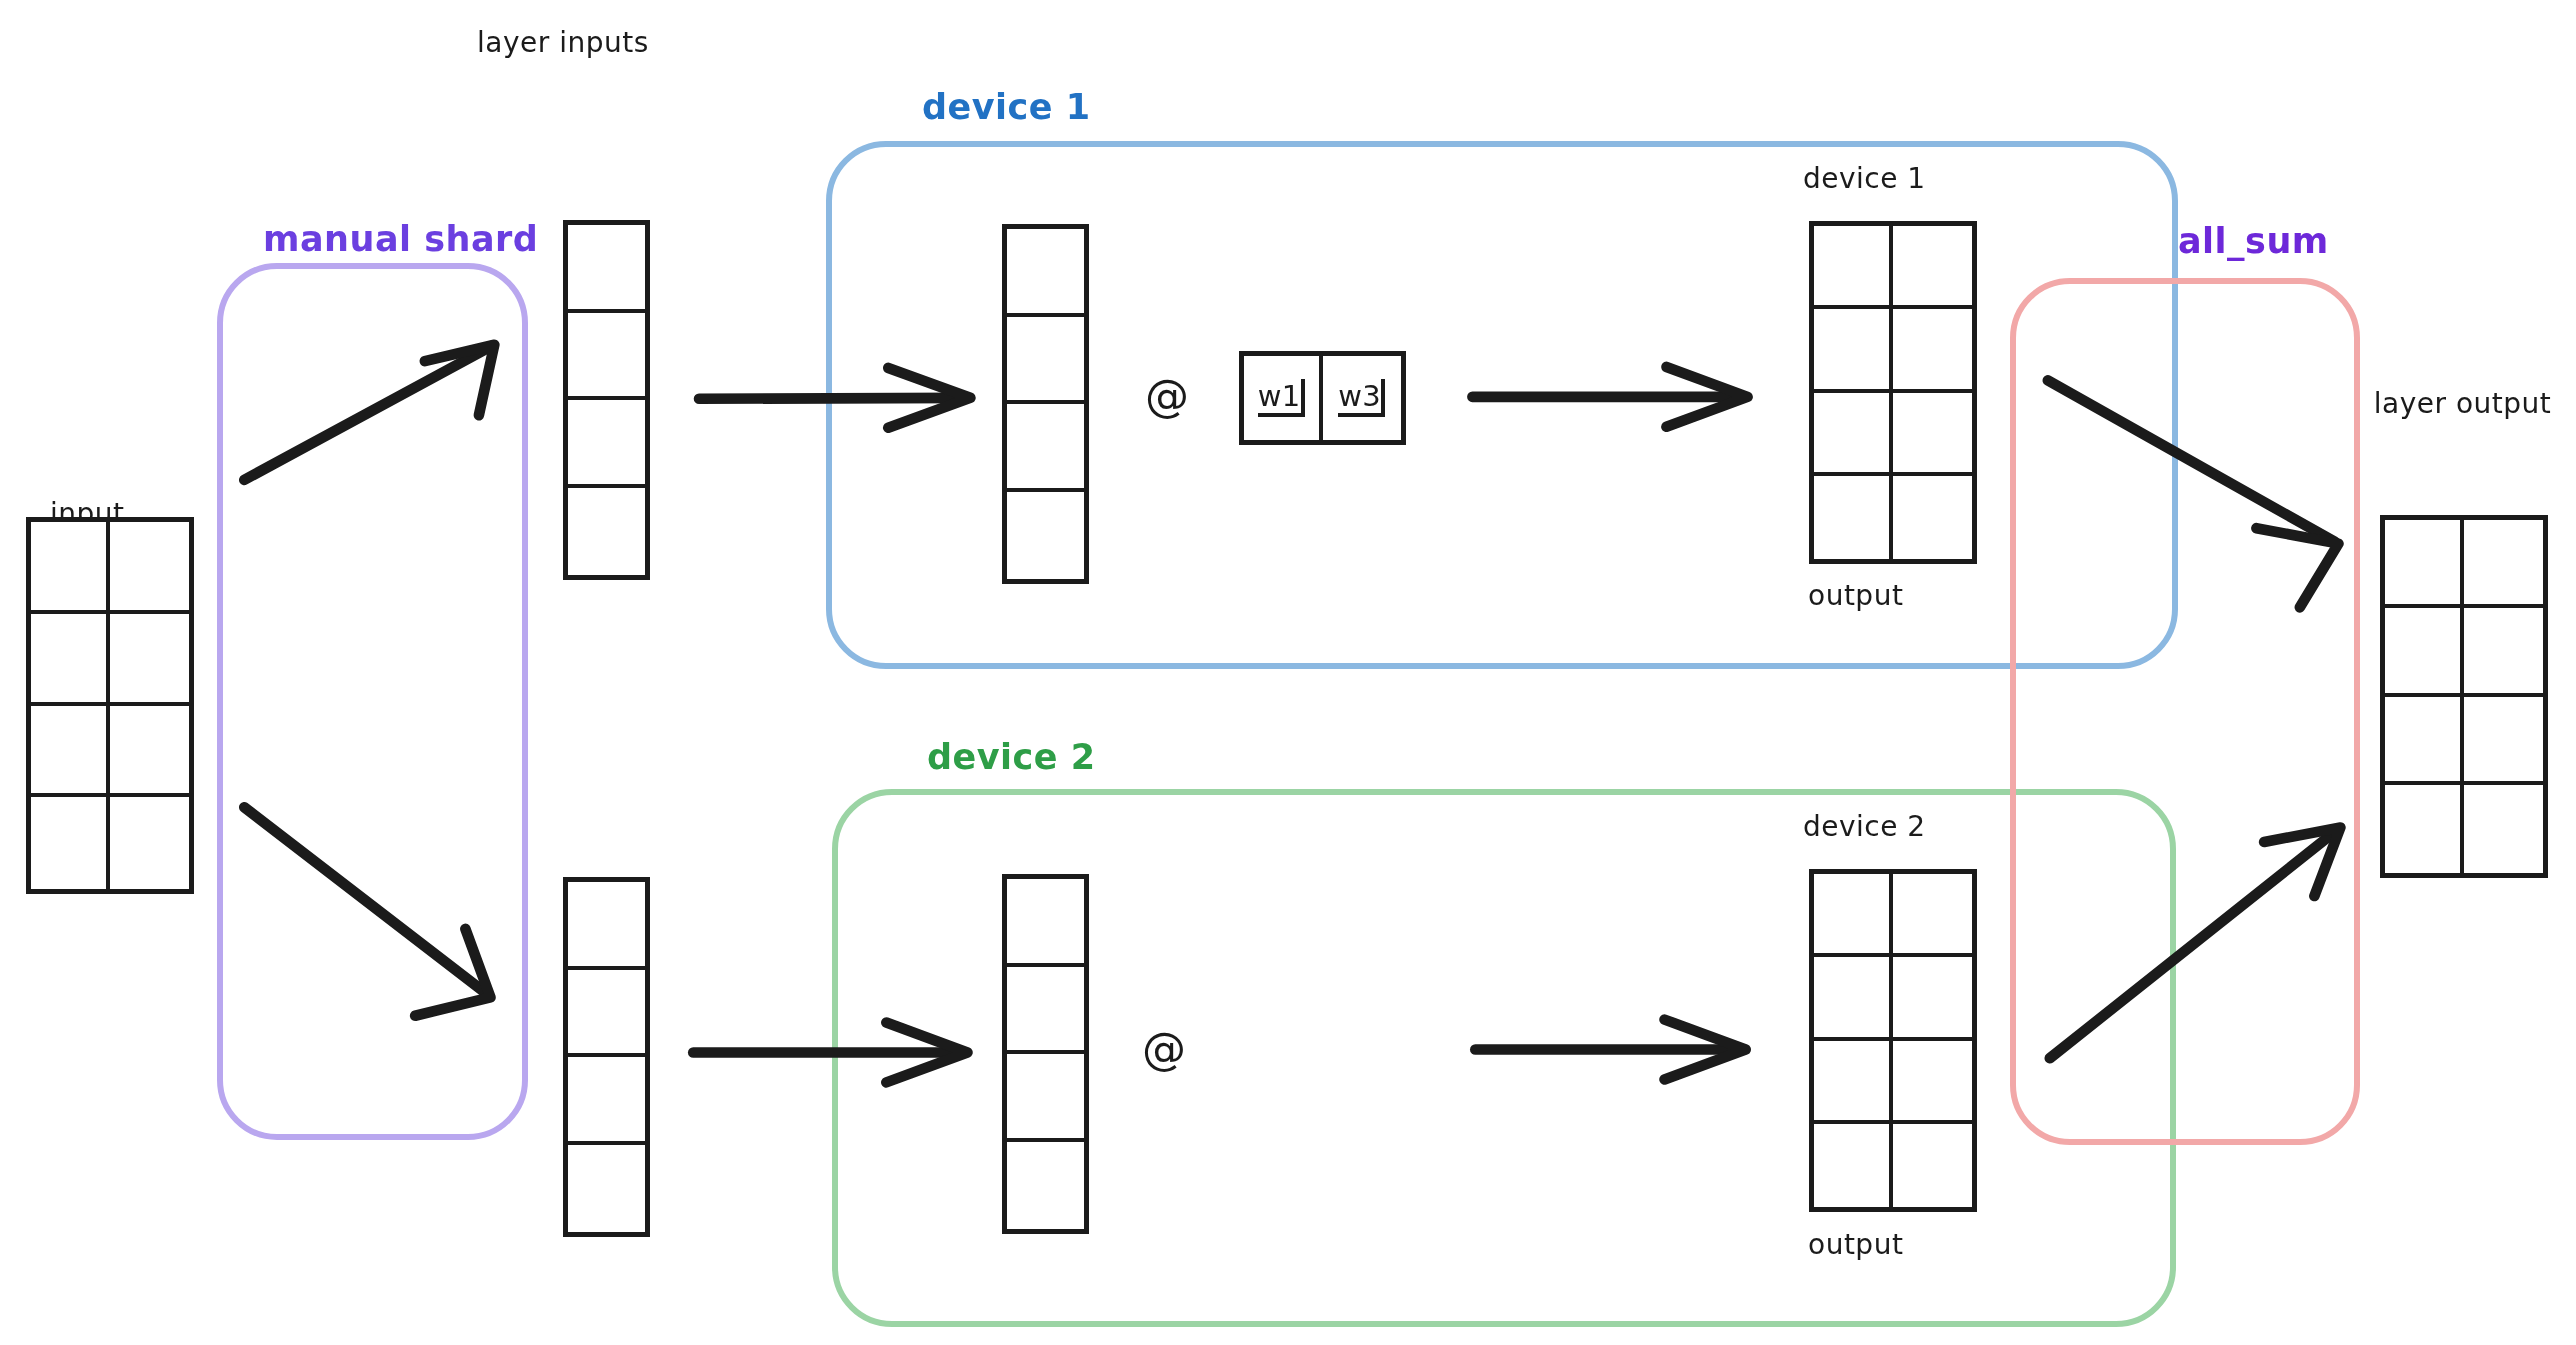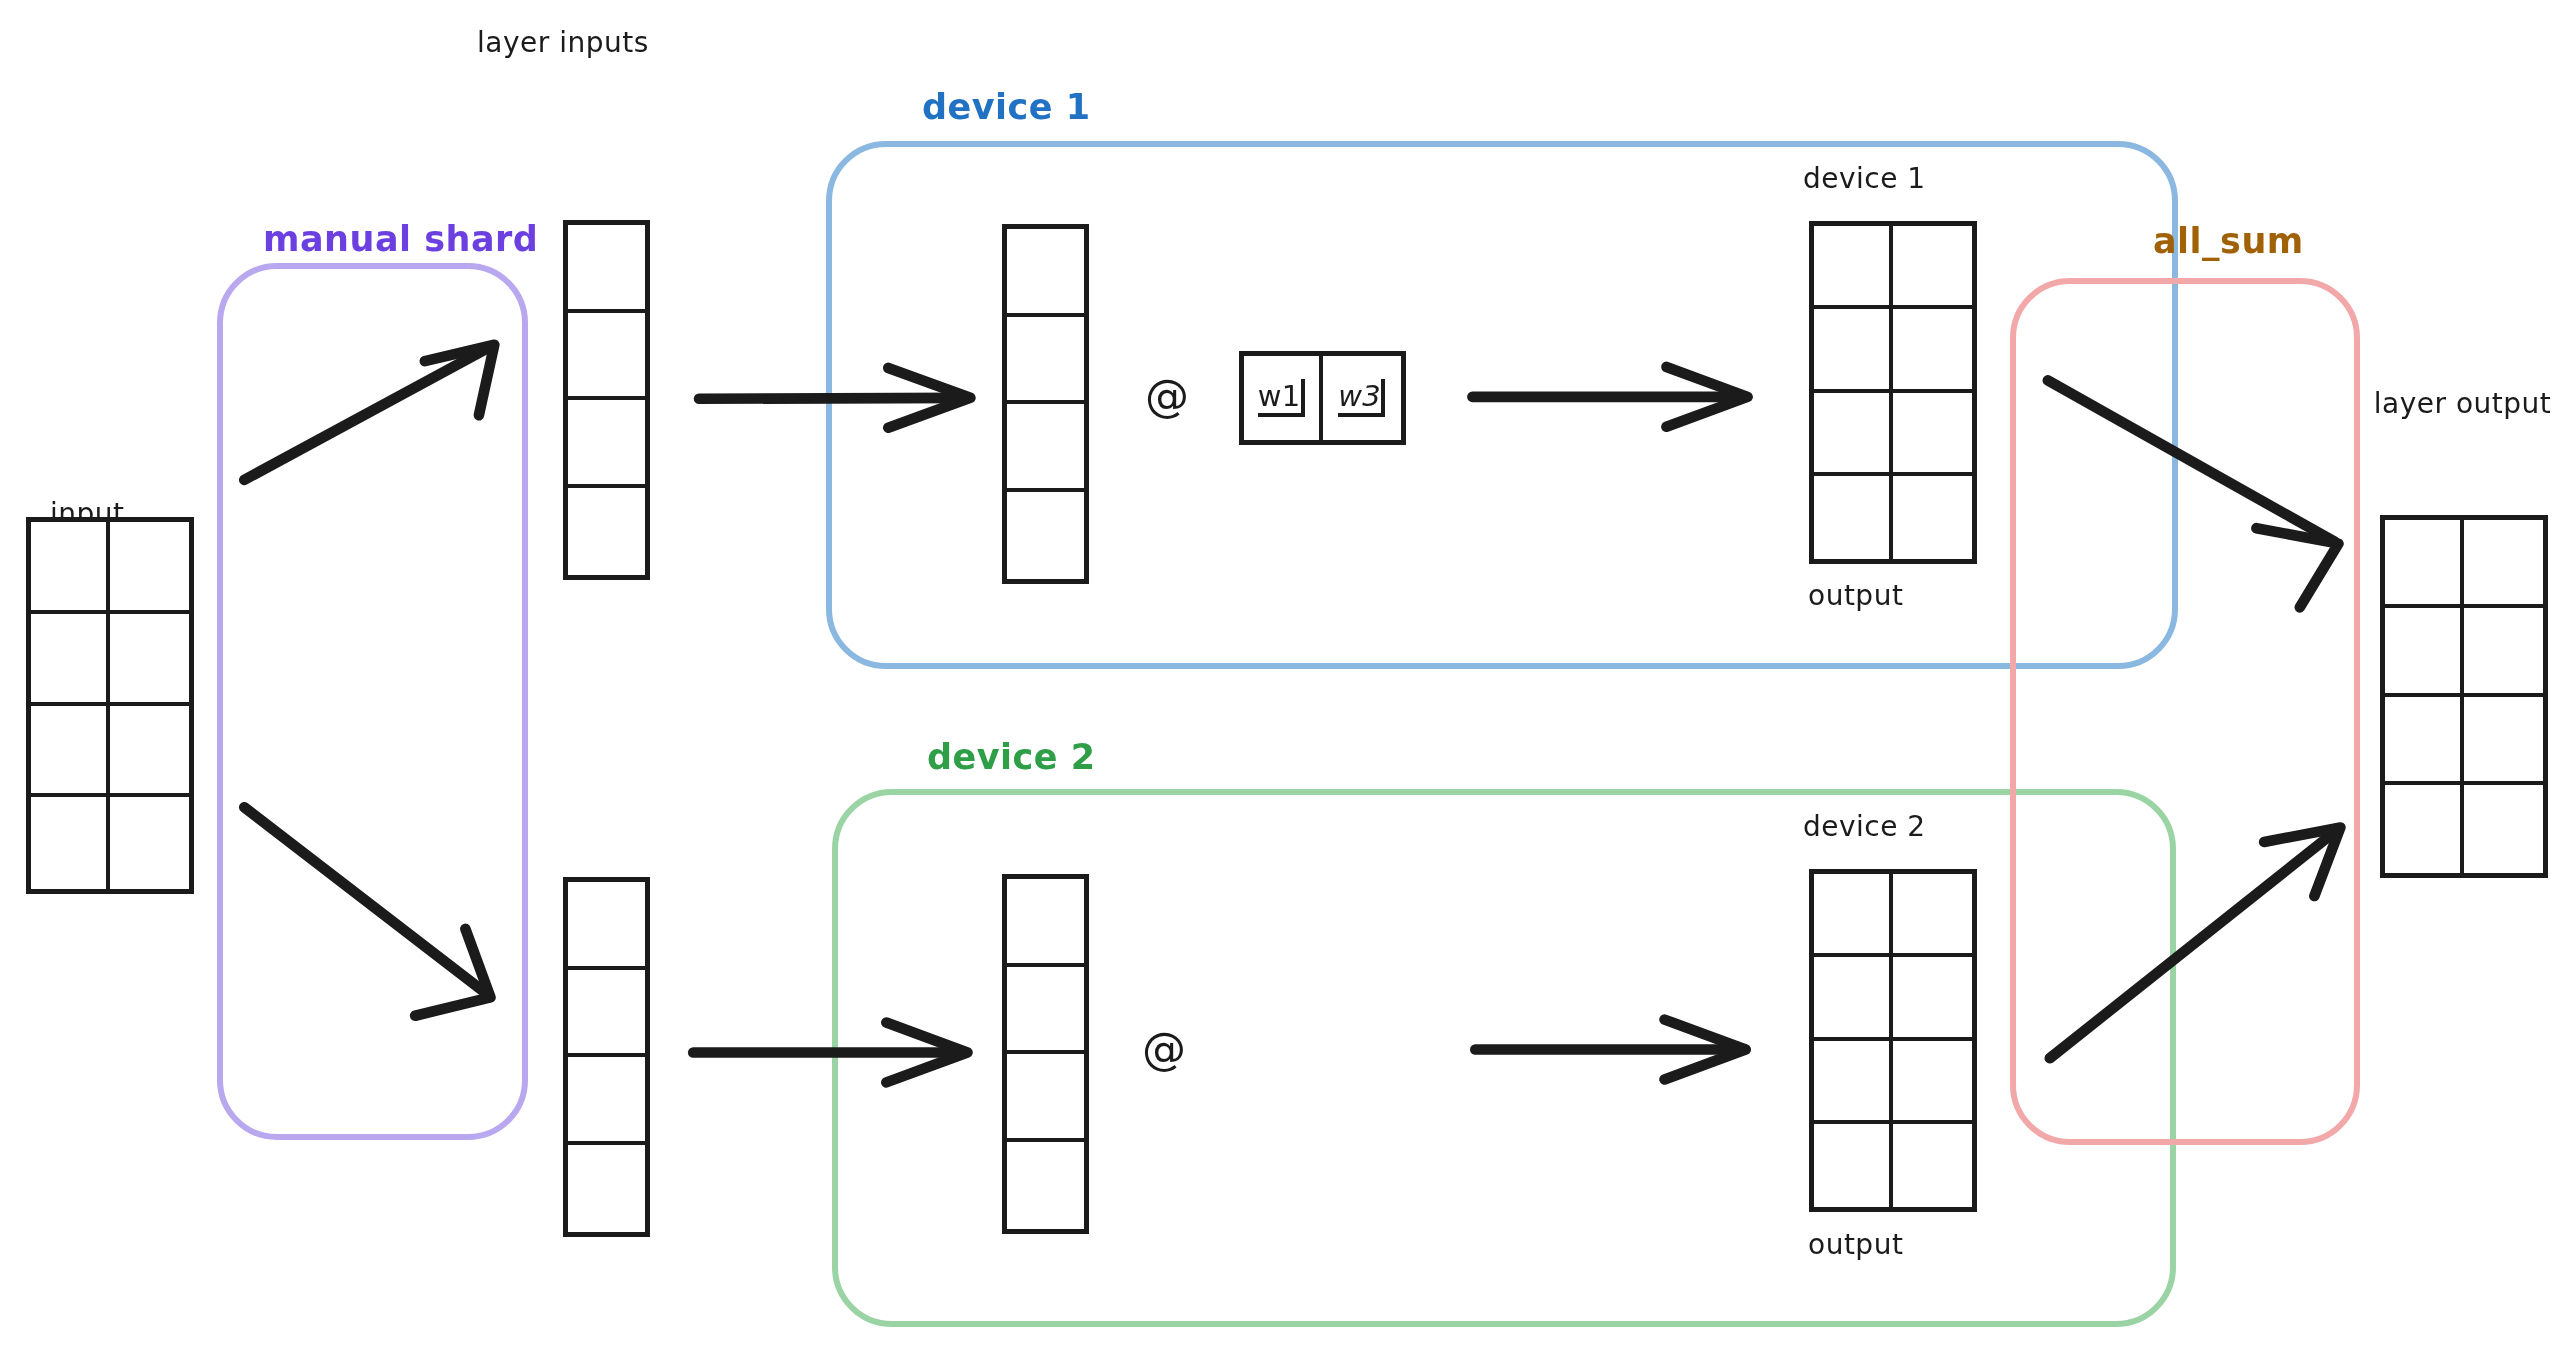--- a/index.html
+++ b/index.html
@@ -29,21 +29,21 @@
   .group-box{position:absolute;box-sizing:border-box;border-radius:60px;
              background:transparent;}
   .gb-purple{border:6.8px solid #b9a7ef;}
   .gb-blue{border:6.8px solid #8bb8e1;}
   .gb-green{border:6.8px solid #9bd4a4;}
   .gb-red{border:6.8px solid #f2a8a8;}
 
   .t-purple{color:#6b3fe0;margin-left:27px;}
   .t-blue{color:#2272c4;}
   .t-green{color:#2e9e47;}
-  .t-red{color:#a16207;}
+  .t-red{color:#6d28d9;margin-left:25px;}
 
   svg.overlay{position:absolute;left:0;top:0;width:2576px;height:1346px;
               pointer-events:none;}
   .centered{text-align:center;}
 </style>
 </head>
 <body>
 
 <div id="canvas">
 
@@ -105,21 +105,21 @@
     <div class="cell lastcol lastrow"></div>
   </div>
 
   <div class="lbl op" style="left:1145px;top:370px;">@</div>
   <div class="matrix" style="left:1239px;top:351px;width:167px;height:94px;
               grid-template-columns:repeat(2,1fr);grid-template-rows:1fr;">
     <div class="cell lastrow">
       <span class="lbl cell" style="position:static;">w1</span>
     </div>
     <div class="cell lastcol lastrow">
-      <span class="lbl cell" style="position:static;font-style:italic;">w3</span>
+      <span class="lbl cell" style="position:static;">w3</span>
     </div>
   </div>
 
   <div class="lbl op" style="left:1142px;top:1023px;">@</div>
 
   <div class="lbl big" style="left:1803px;top:162px;">device 1</div>
   <div class="matrix" style="left:1809px;top:221px;width:168px;height:343px;
               grid-template-columns:repeat(2,1fr);grid-template-rows:repeat(4,1fr);">
     <div class="cell"></div>
       <div class="cell lastcol"></div>

